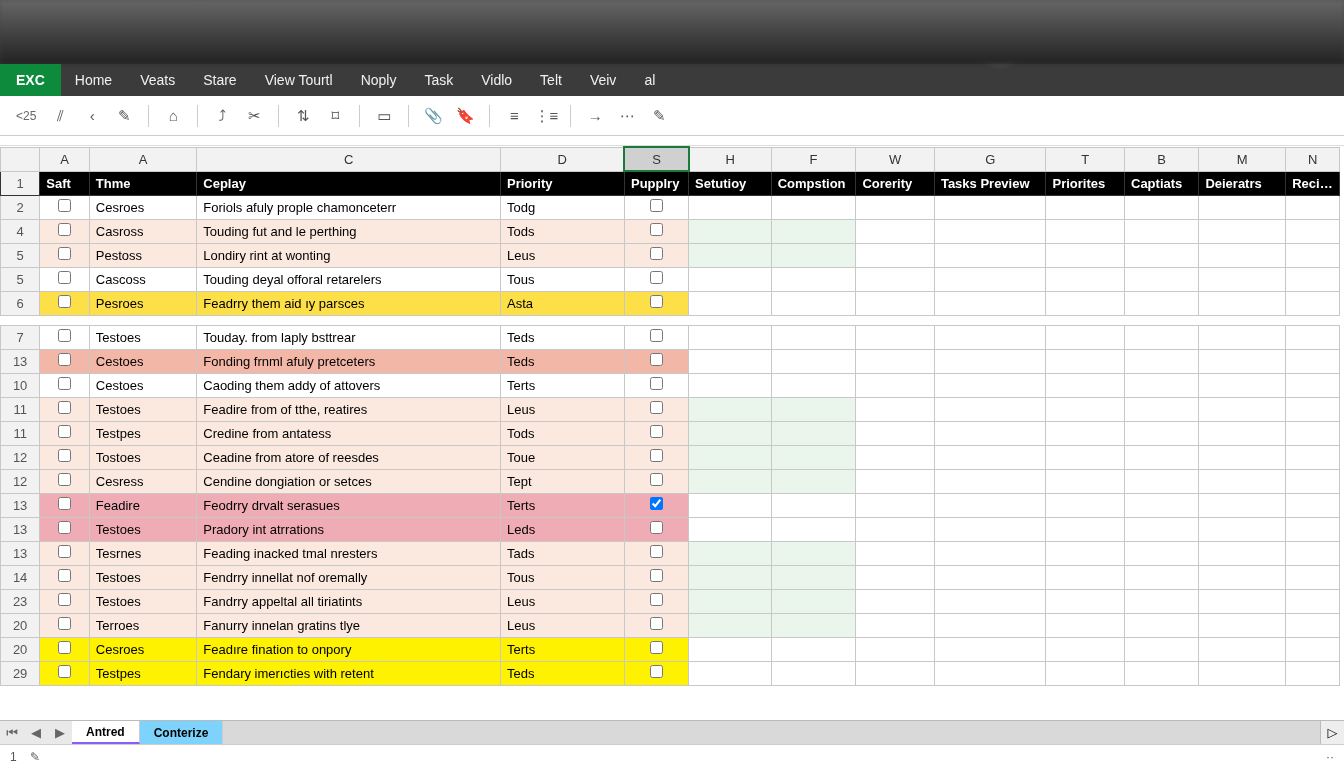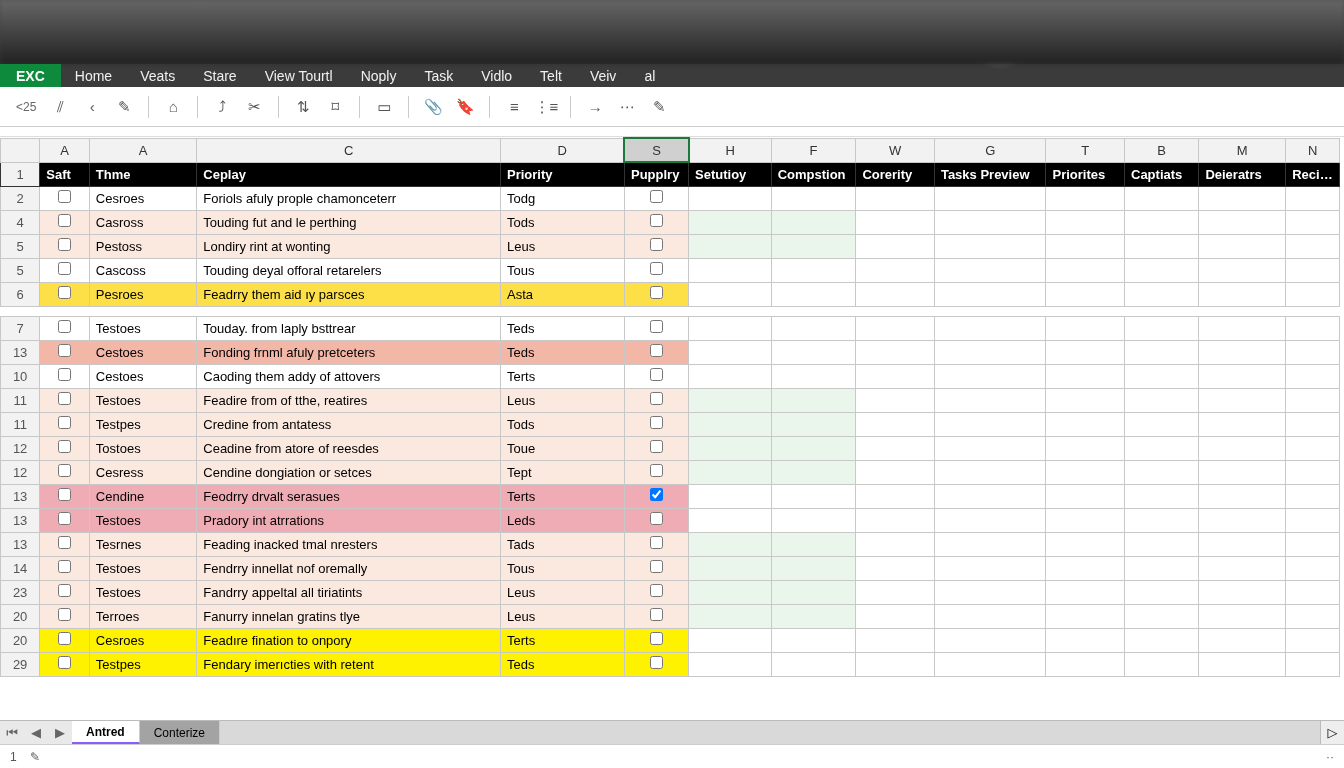--- a/index.html
+++ b/index.html
@@ -8,21 +8,21 @@
     background: #333;
     background-image:
       radial-gradient(circle at 200px 30px, rgba(255,255,255,0.3) 8px, transparent 30px),
       radial-gradient(circle at 1000px 40px, rgba(255,255,255,0.3) 8px, transparent 30px),
       linear-gradient(180deg, #555 0%, #333 60px);
     display: flex;
     flex-direction: column;
   }
   .bg { position: absolute; top:0; left:0; right:0; height:64px; background: linear-gradient(180deg,#666,#222); filter: blur(2px); z-index:-1;}
   
-  .menubar { height: 23px; display: flex; align-items: stretch; margin-top: 64px; background: rgba(255,255,255,0.04); }
+  .menubar { height: 32px; display: flex; align-items: stretch; margin-top: 64px; background: rgba(255,255,255,0.04); }
   .menubar .app { background: #0e8a3d; color: #fff; font-weight: bold; padding: 0 16px; display:flex; align-items:center; font-size:14px;}
   .menubar .item { color: #f0f0f0; padding: 0 14px; display:flex; align-items:center; cursor:pointer; font-size:14px;}
 
   
   .toolbar { height: 40px; background: #fff; border-bottom: 1px solid #ccc; display:flex; align-items:center; padding: 0 10px; gap: 4px; }
   .toolbar .tb { width: 28px; height: 28px; display:flex; align-items:center; justify-content:center; color:#555; border-radius:3px; cursor:pointer; font-size:15px; }
   .toolbar .sep { width:1px; height:22px; background:#ccc; margin:0 6px; }
   .toolbar .nm { font-size:12px; color:#666; padding:0 6px;}
 
   
@@ -56,21 +56,21 @@
   col.c-w   { width:76px; }
   col.c-g   { width:108px; }
   col.c-t   { width:76px; }
   col.c-b   { width:72px; }
   col.c-m   { width:84px; }
   col.c-n   { width:52px; }
 
   
   .tabs { height:24px; background:#e9e9e9; border-top:1px solid #bbb; display:flex; align-items:stretch; }
   .tabs .nav { width:24px; display:flex; align-items:center; justify-content:center; color:#666; cursor:pointer;}
-  .tabs .tab { padding:0 14px; display:flex; align-items:center; border-right:1px solid #ccc; background:#a3a3a3; cursor:pointer; font-size:12px;}
+  .tabs .tab { padding:0 14px; display:flex; align-items:center; border-right:1px solid #ccc; background:#7dd3fc; cursor:pointer; font-size:12px;font-weight:bold;}
   .tabs .tab.active { background:#fff; border-bottom:2px solid #8b5cf6; font-weight:600;}
   .tabs .spacer { flex:1; background:#d9d9d9;}
   .tabs .scroll-end { width:24px; display:flex; align-items:center; justify-content:center; background:#eee; border-left:1px solid #bbb; cursor:pointer;}
   .status { height:24px; background:#fff; border-top:1px solid #ccc; display:flex; align-items:center; padding:0 10px; font-size:12px; color:#555; justify-content:space-between;}
   .gap { height:10px; background:#fff; border-bottom:1px solid #ddd;}
 </style>
 </head>
 <body>
 
 <div class="bg"></div>
@@ -362,21 +362,21 @@
           <td></td>
           <td></td>
           <td></td>
           <td></td>
           <td></td>
           <td></td>
         </tr>
         <tr>
           <td class="rownum">13</td>
           <td class="chk f-pink"><input type="checkbox" style=""></td>
-          <td class="f-pink">Cendine</td>
+          <td class="f-pink">Feadire</td>
           <td class="f-pink">Feodrry drvalt serasues</td>
           <td class="f-pink">Terts</td>
           <td class="chk f-pink"><input type="checkbox" checked="" style=""></td>
           <td></td>
           <td></td>
           <td></td>
           <td></td>
           <td></td>
           <td></td>
           <td></td>

